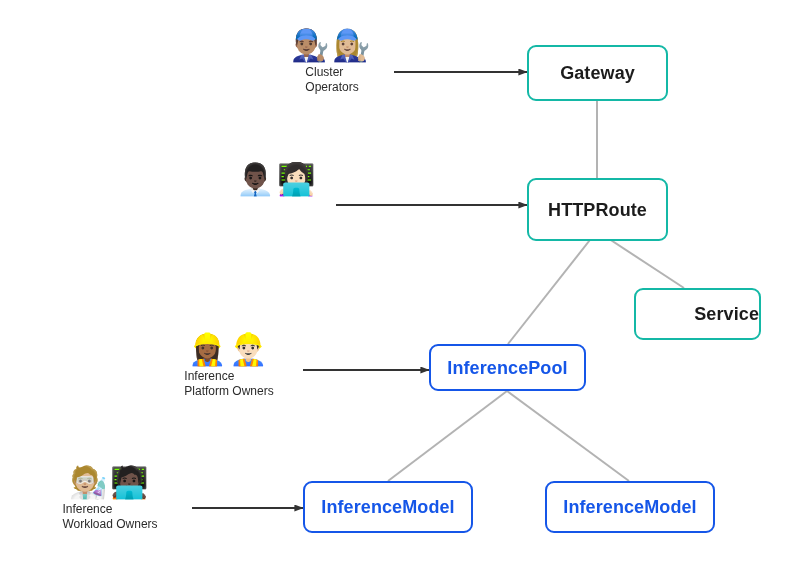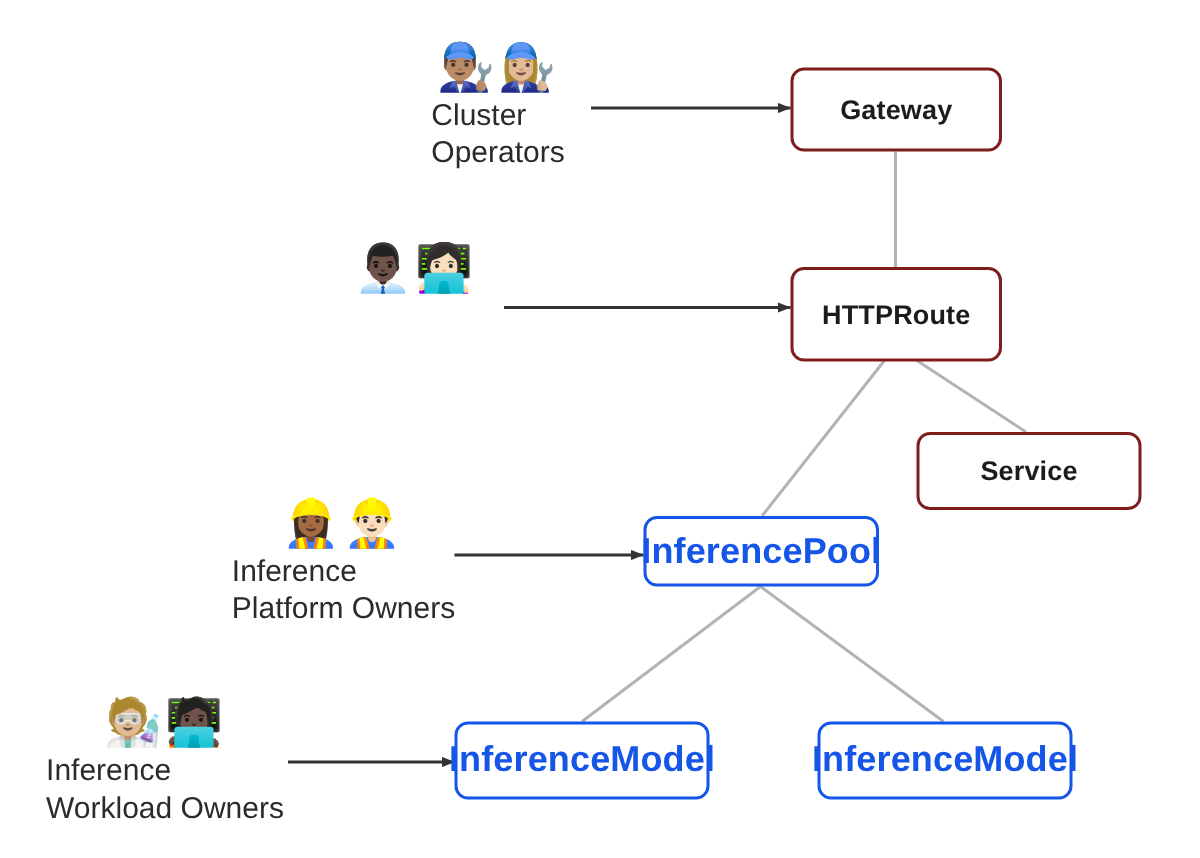--- a/index.html
+++ b/index.html
@@ -35,51 +35,51 @@
     border-radius: 9px;
     text-align: center;
     z-index: 3;
   }
   .node-label {
     font-weight: bold;
     letter-spacing: 0.1px;
     line-height: 1;
   }
   .node.kind-core {
-    border: 2px solid #7f1d1d;
+    border: 2px solid #14b8a6;
   }
   .node.kind-core .node-label {
     color: #1c1c1c;
     font-size: 18px;
   }
   .node.kind-inference {
     border: 2.5px solid #1556e8;
   }
   .node.kind-inference .node-label {
     color: #1556e8;
-    font-size: 24px;
+    font-size: 18px;
   }
   .actor {
     position: absolute;
     z-index: 3;
     display: flex;
     flex-direction: column;
     align-items: center;
     width: 190px;
   }
   .actor-emojis {
     font-family: "DejaVu Sans", sans-serif;
     font-size: 31px;
     line-height: 1.05;
     letter-spacing: 2px;
     white-space: nowrap;
   }
   .actor-name {
     margin-top: 3px;
-    font-size: 20px;
+    font-size: 12px;
     color: #2b2b2b;
     line-height: 1.28;
     white-space: pre-line;
   }
 </style>
 </head>
 <body>
 
 <div id="canvas">
 
@@ -103,21 +103,21 @@
   </svg>
 
   <div class="node kind-core" style="left:527px; top:45px; width:141px; height:56px;">
     <span class="node-label">Gateway</span>
   </div>
 
   <div class="node kind-core" style="left:527px; top:178px; width:141px; height:63px;">
     <span class="node-label">HTTPRoute</span>
   </div>
 
-  <div class="node kind-core" style="left:611px; top:288px; width:150px; height:52px;">
+  <div class="node kind-core" style="left:634px; top:288px; width:127px; height:52px;justify-content:flex-end;">
     <span class="node-label">Service</span>
   </div>
 
   <div class="node kind-inference" style="left:429px; top:344px; width:157px; height:47px;">
     <span class="node-label">InferencePool</span>
   </div>
 
   <div class="node kind-inference" style="left:303px; top:481px; width:170px; height:52px;">
     <span class="node-label">InferenceModel</span>
   </div>

